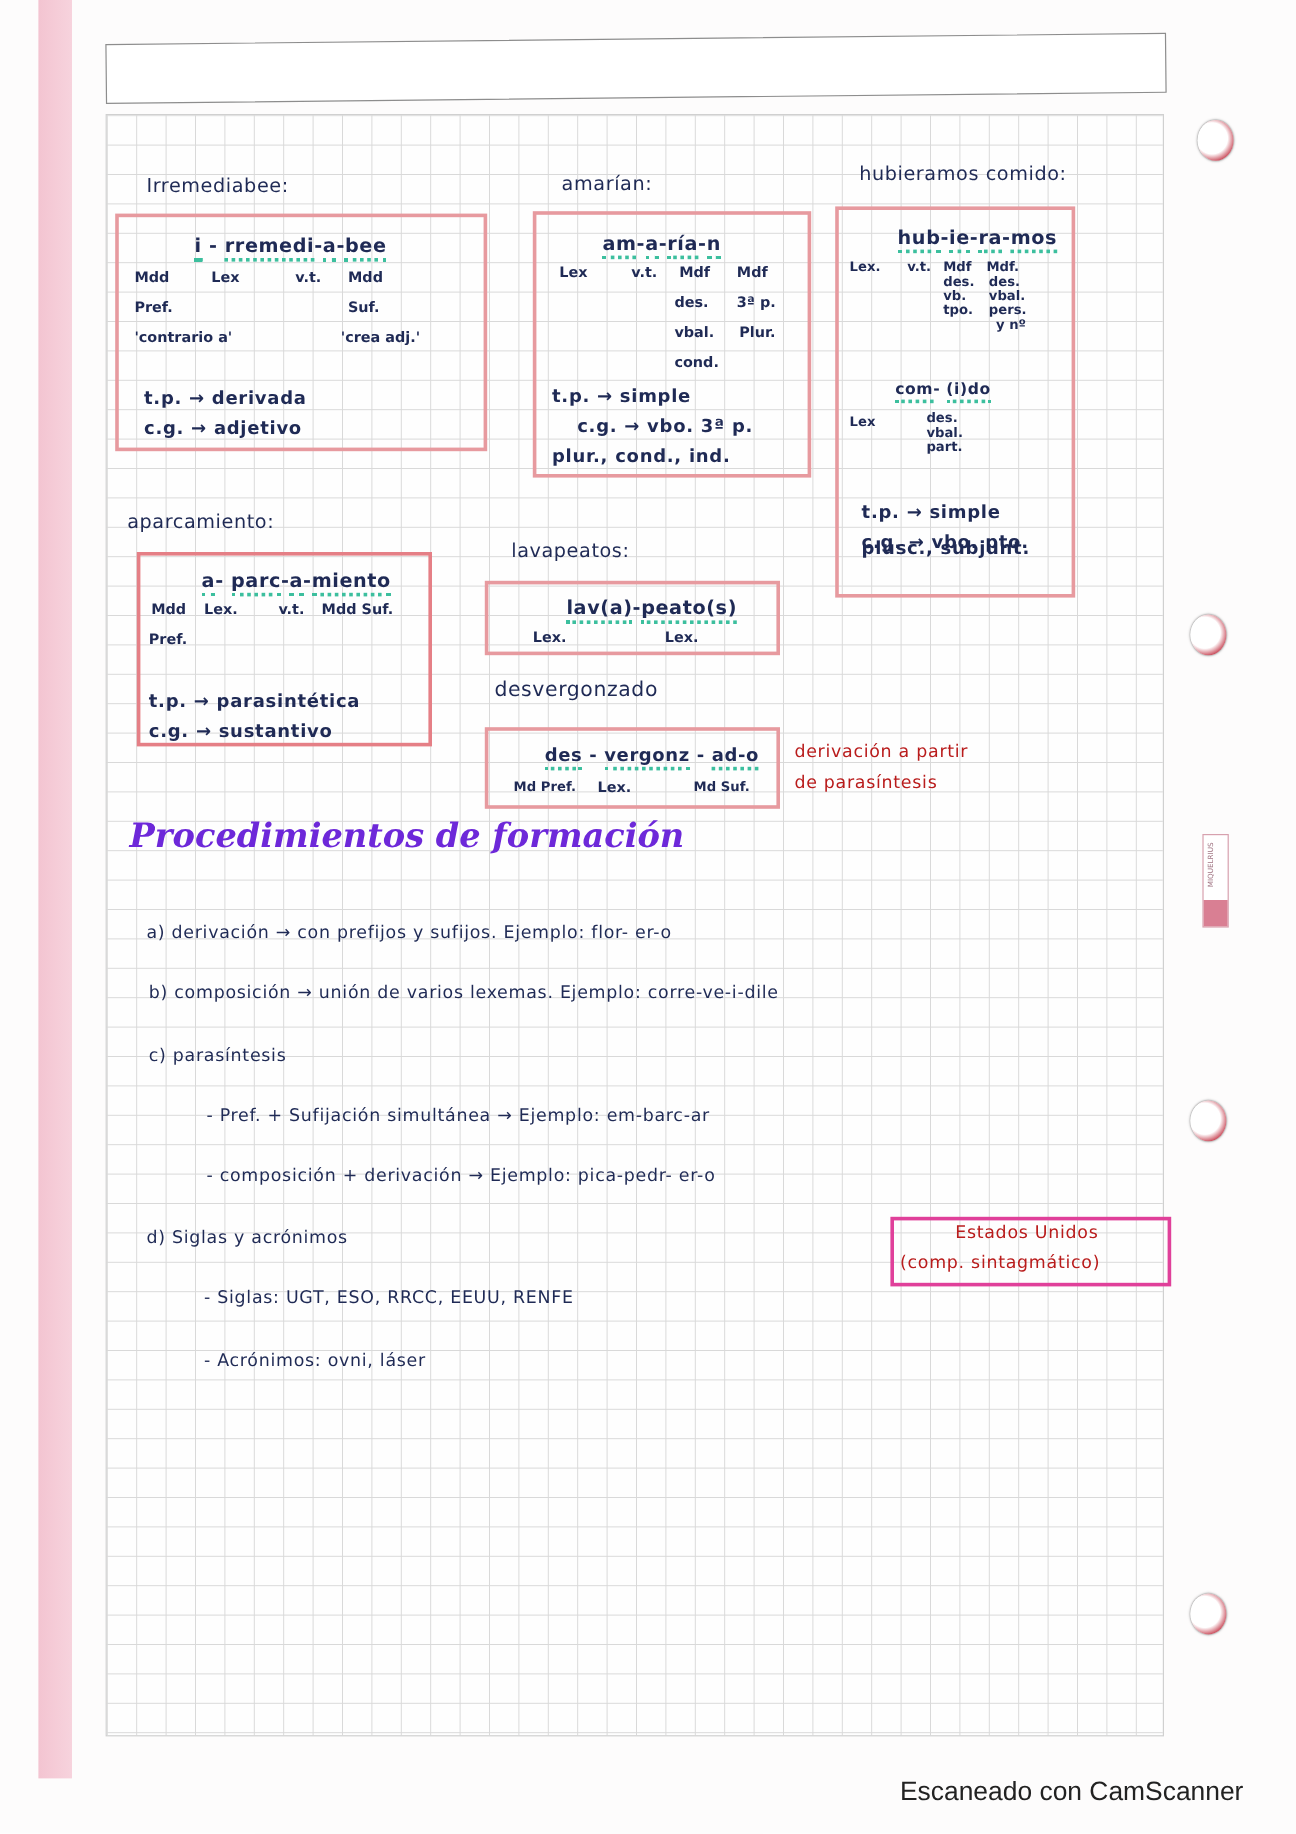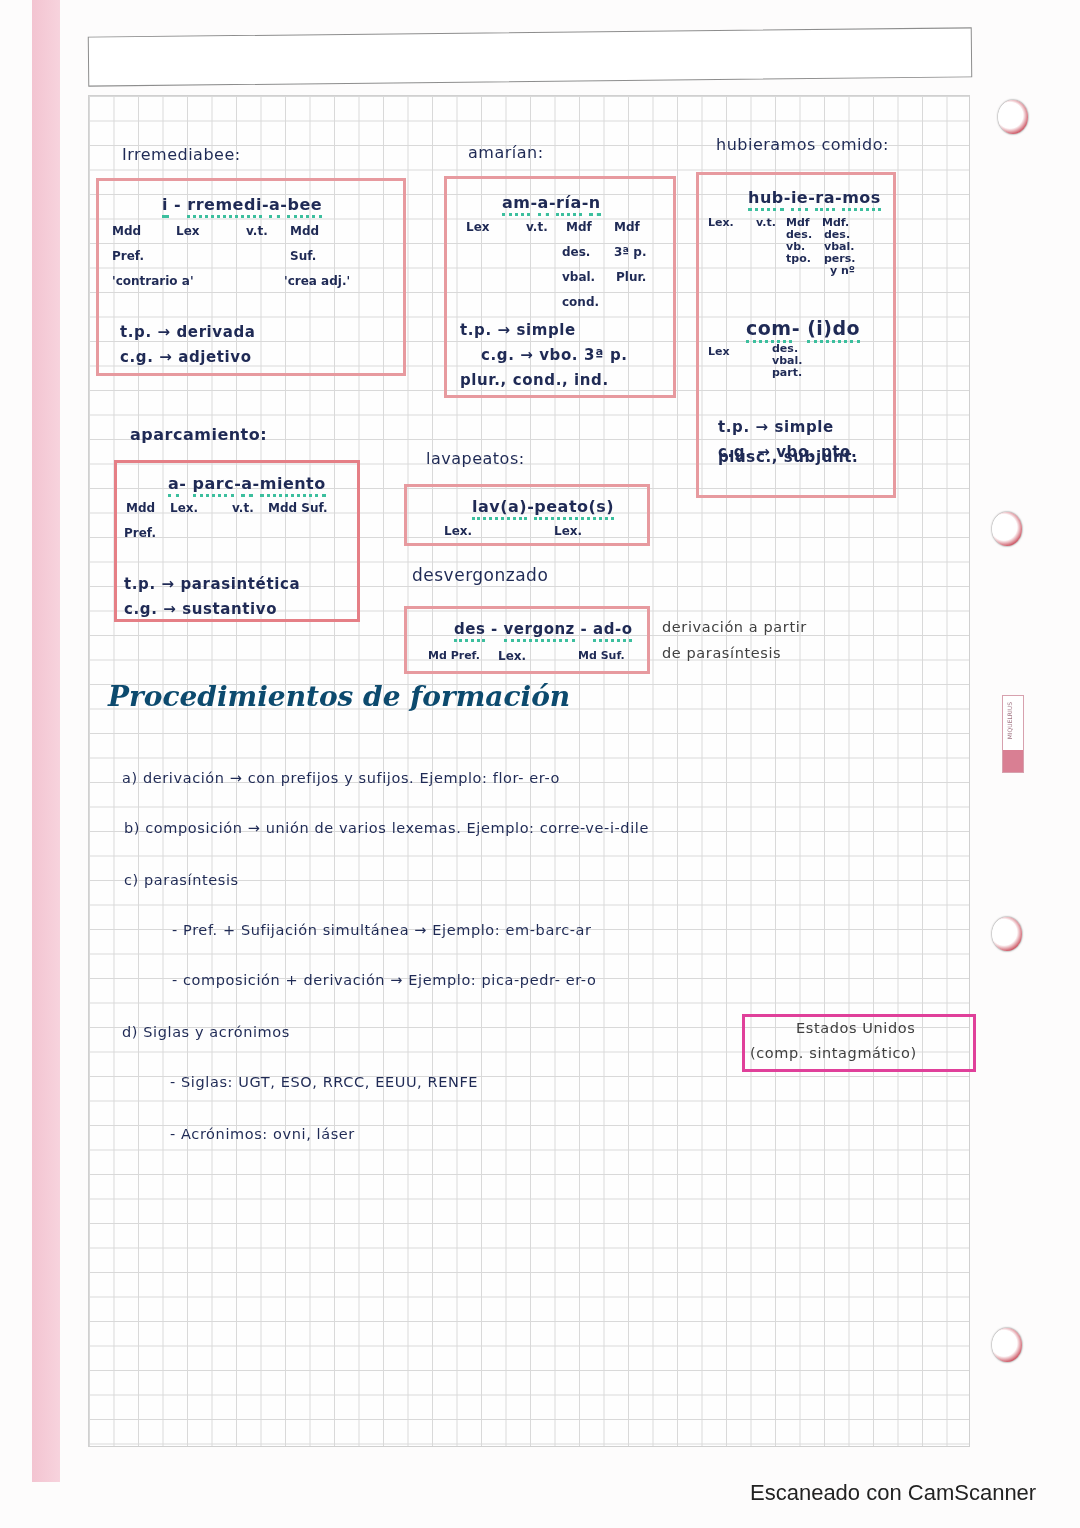--- a/index.html
+++ b/index.html
@@ -45,24 +45,24 @@
   .box {
     position: absolute; border: 3px solid #e79a9f; box-sizing: border-box;
     background: transparent;
   }
   .box.dark { border-color: #e57f86; }
   .box.pink { border-color: #e0409a; }
   .seg { font-size: 16px; font-weight: bold; letter-spacing: 0.5px; margin-left: 36px; }
   .ul { border-bottom: 3px dotted #3cbf9e; padding-bottom: 1px; }
   .lbl { font-size: 12px; font-weight: bold; }
   .line { font-size: 15px; font-weight: bold; letter-spacing: 0.6px; }
-  .red { color: #404040; }
+  .red { color: #b91c1c; }
   .section-title {
     position: absolute; left: 108px; top: 680px; font-family: "DejaVu Serif", serif;
-    font-size: 28px; font-weight: bold; font-style: italic; color: #0c4a6e;
+    font-size: 28px; font-weight: bold; font-style: italic; color: #6d28d9;
   }
   .note { font-size: 14.5px; letter-spacing: 0.6px; }
   .footer {
     position: absolute; left: 750px; top: 1480px; font-size: 22px; color: #222;
     font-family: "Liberation Sans", sans-serif;
   }
 </style>
 </head>
 <body>
 
@@ -129,34 +129,34 @@
   <div>des.</div>
   <div>vb.</div>
   <div>tpo.</div>
 </div>
 <div class="hw lbl" style="left:824px; top:229px; font-size:11px; line-height:12px;">
   <div>des.</div>
   <div>vbal.</div>
   <div>pers.</div>
   <div style="padding-left:6px;">y nº</div>
 </div>
-<div class="hw seg" style="left:710px; top:317px; font-size:19px;">
+<div class="hw seg" style="left:710px; top:317px; font-size:13px;">
   <span class="ul">com</span><span>-</span> <span class="ul">(i)do</span>
 </div>
 <div class="hw lbl" style="left:708px; top:345px; font-size:11px;">Lex</div>
 <div class="hw lbl" style="left:772px; top:343px; font-size:11px; line-height:12px;">
   <div>des.</div>
   <div>vbal.</div>
   <div>part.</div>
 </div>
 <div class="hw line" style="left:718px; top:418px;">t.p. → simple</div>
 <div class="hw line" style="left:718px; top:443px;">c.g. → vbo. pto.</div>
 <div class="hw line" style="left:718px; top:448px;">plusc., subjunt.</div>
 
-<div class="hw title" style="left:130px; top:425px;font-weight:bold;">aparcamiento:</div>
+<div class="hw title" style="left:106px; top:425px;">aparcamiento:</div>
 <div class="box dark" style="left:114px; top:460px; width:246px; height:162px;"></div>
 <div class="hw seg" style="left:132px; top:474px;">
   <span class="ul">a</span><span>-</span> <span class="ul">parc</span><span>-</span><span class="ul">a</span><span>-</span><span class="ul">miento</span>
 </div>
 <div class="hw lbl" style="left:126px; top:501px;">Mdd</div>
 <div class="hw lbl" style="left:170px; top:501px;">Lex.</div>
 <div class="hw lbl" style="left:232px; top:501px;">v.t.</div>
 <div class="hw lbl" style="left:268px; top:501px;">Mdd Suf.</div>
 <div class="hw lbl" style="left:124px; top:526px;">Pref.</div>
 <div class="hw line" style="left:124px; top:575px;text-align:center;">t.p. → parasintética</div>

